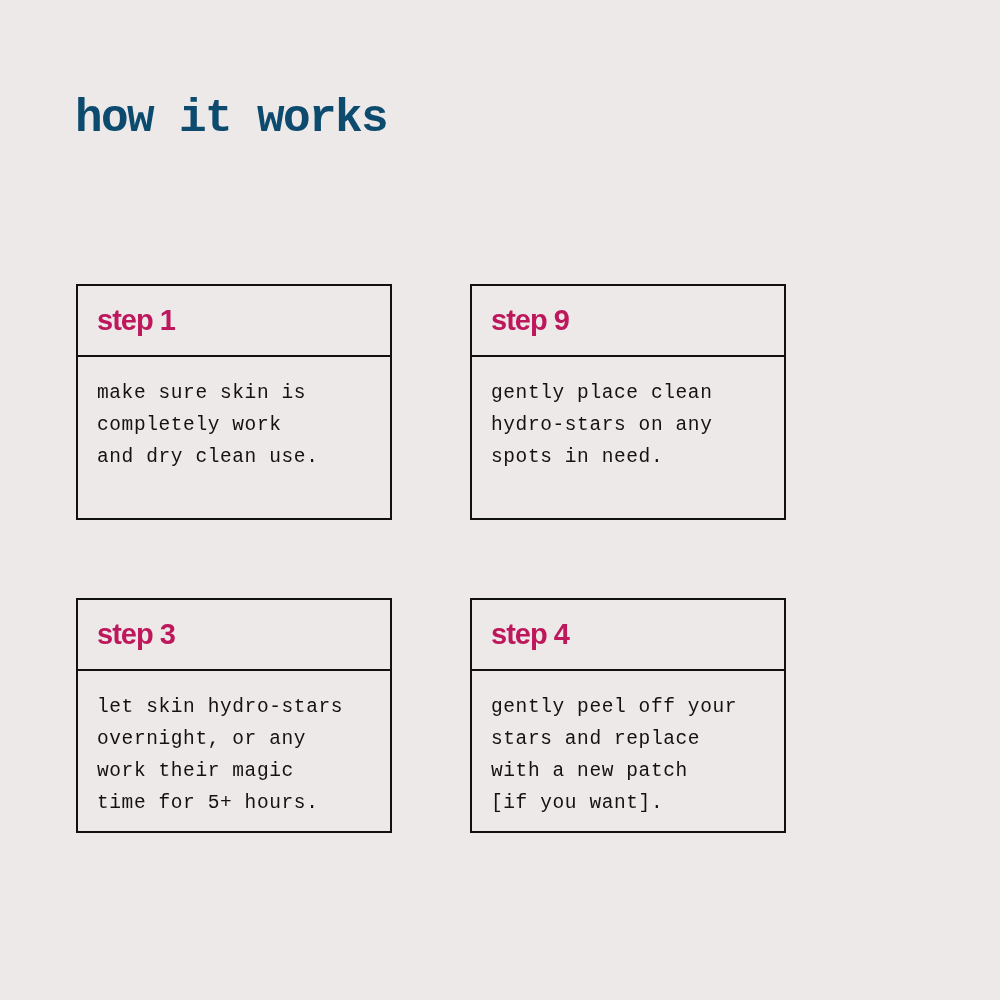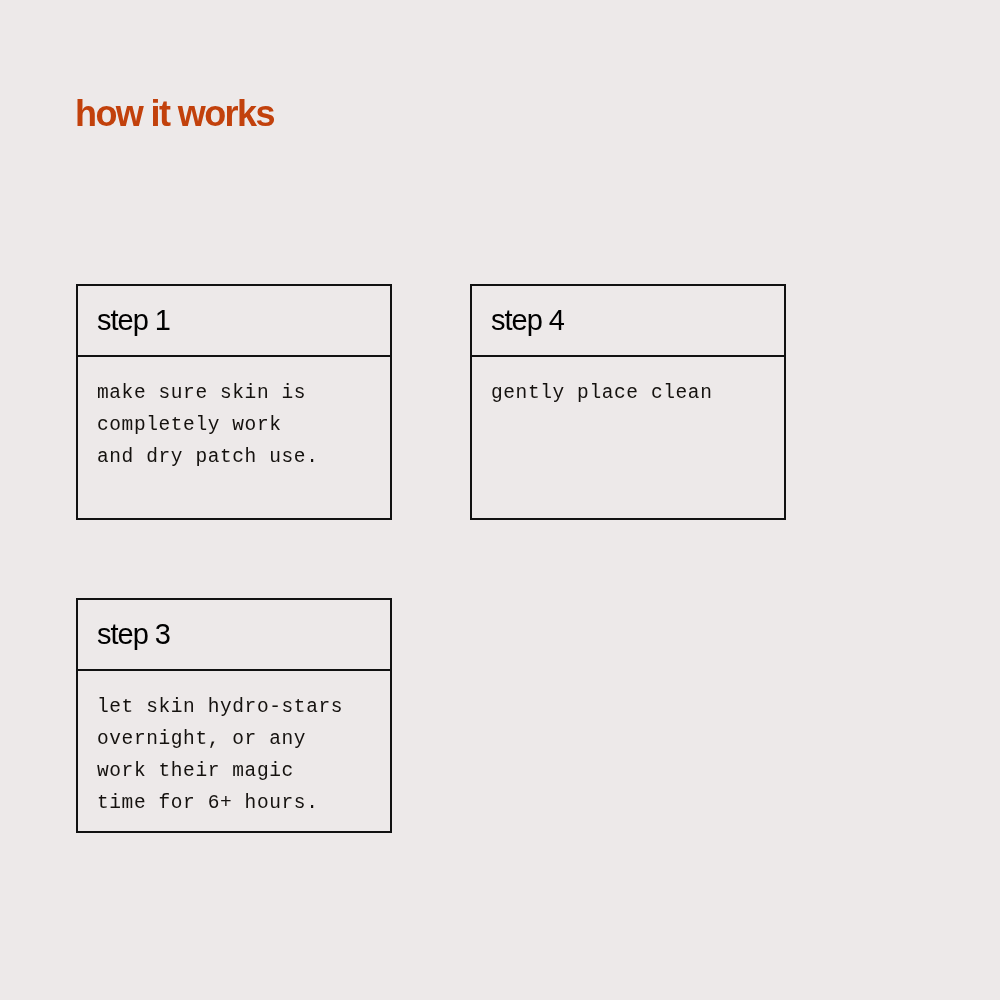--- a/index.html
+++ b/index.html
@@ -17,25 +17,25 @@
   .page {
     position: relative;
     width: 1000px;
     height: 1000px;
   }
 
   .page-title {
     position: absolute;
     left: 75px;
     top: 96px;
-    font-family: Liberation Sans, sans-serif;
-    font-size: 36px;
+    font-family: Liberation Mono, monospace;
+    font-size: 46px;
     font-weight: bold;
     letter-spacing: -1.6px;
-    color: #c2410c;
+    color: #0c4a6e;
     line-height: 1.0;
     white-space: nowrap;
   }
 
   .grid {
     position: absolute;
     left: 76px;
     top: 284px;
     width: 710px;
     display: grid;
@@ -60,23 +60,23 @@
     border-bottom: 2px solid #111111;
     display: flex;
     align-items: center;
     box-sizing: border-box;
     padding-left: 19px;
   }
 
   .card-header-label {
     font-family: "Liberation Sans", sans-serif;
     font-size: 29px;
-    font-weight: normal;
+    font-weight: bold;
     letter-spacing: -1.0px;
-    color: #000000;
+    color: #be185d;
     line-height: 1.0;
     white-space: nowrap;
   }
 
   .card-body {
     flex: 1 1 auto;
     box-sizing: border-box;
     padding: 20px 12px 0 19px;
   }
 
@@ -98,40 +98,53 @@
 
   <div class="grid">
 
     <div class="step-card">
       <div class="card-header">
         <span class="card-header-label">step 1</span>
       </div>
       <div class="card-body">
         <div class="body-line">make sure skin is</div>
         <div class="body-line">completely work</div>
-        <div class="body-line">and dry patch use.</div>
+        <div class="body-line">and dry clean use.</div>
       </div>
     </div>
 
     <div class="step-card">
       <div class="card-header">
-        <span class="card-header-label">step 4</span>
+        <span class="card-header-label">step 9</span>
       </div>
       <div class="card-body">
         <div class="body-line">gently place clean</div>
+        <div class="body-line">hydro-stars on any</div>
+        <div class="body-line">spots in need.</div>
       </div>
     </div>
 
     <div class="step-card">
       <div class="card-header">
         <span class="card-header-label">step 3</span>
       </div>
       <div class="card-body">
         <div class="body-line">let skin hydro-stars</div>
         <div class="body-line">overnight, or any</div>
         <div class="body-line">work their magic</div>
-        <div class="body-line">time for 6+ hours.</div>
+        <div class="body-line">time for 5+ hours.</div>
       </div>
     </div>
 
+    <div class="step-card">
+      <div class="card-header">
+        <span class="card-header-label">step 4</span>
+      </div>
+      <div class="card-body">
+        <div class="body-line">gently peel off your</div>
+        <div class="body-line">stars and replace</div>
+        <div class="body-line">with a new patch</div>
+        <div class="body-line">[if you want].</div>
+      </div>
+    </div>
 
   </div>
 </div>
 
 </body></html>

